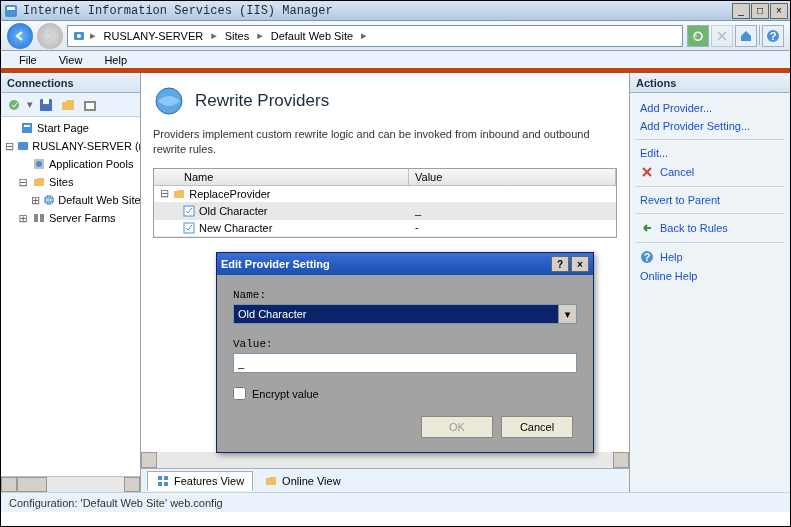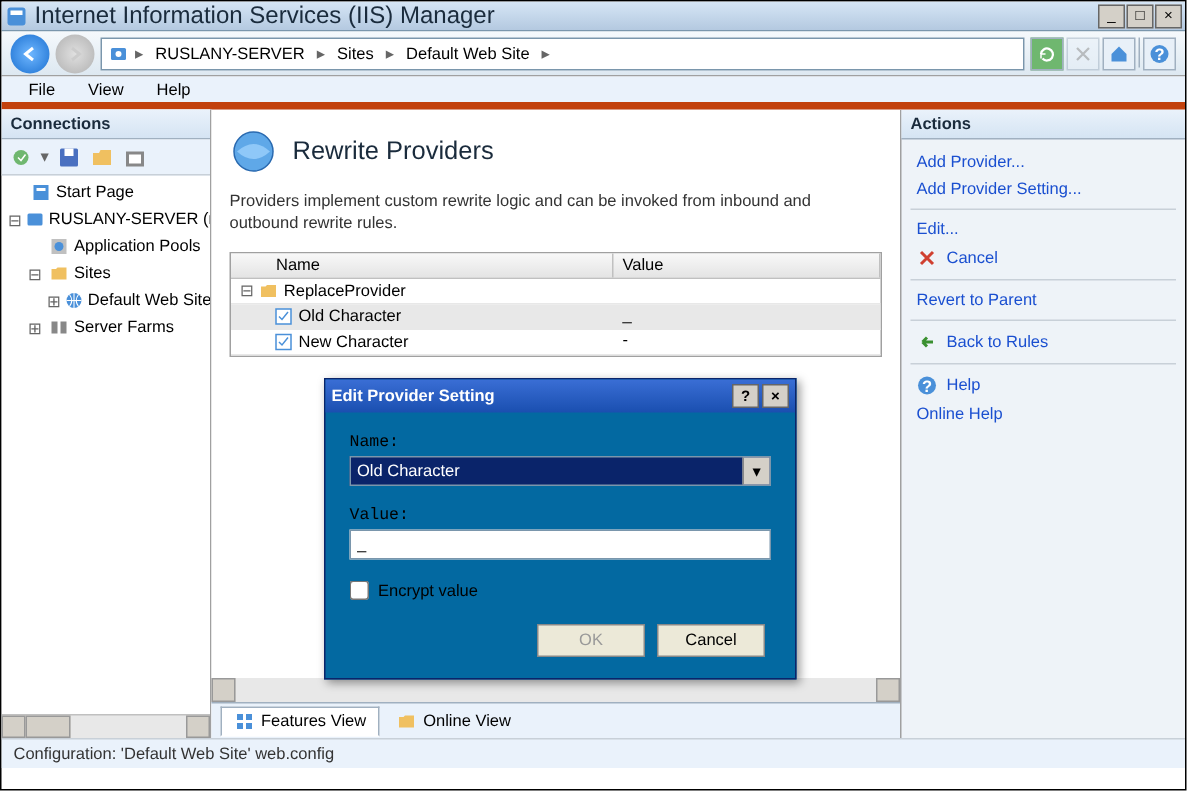--- a/index.html
+++ b/index.html
@@ -1,21 +1,21 @@
 <!DOCTYPE html>
 <html><head>
 <meta charset="utf-8">
 <style>
 * { box-sizing: border-box; margin: 0; padding: 0; font-family: "Segoe UI", Tahoma, sans-serif; font-size: 11px; }
 body { background: #fff; width: 791px; height: 527px; position: relative; overflow: hidden; border: 1px solid #000; }
 
 
 .titlebar { height: 20px; background: linear-gradient(#d6e6f6,#b4c9e0); display: flex; align-items: center; padding: 0 2px; border-bottom: 1px solid #7a96ac; }
 .titlebar .icon { width: 16px; height: 16px; margin-right: 4px; }
-.titlebar .title { flex: 1; color: #1a2b3c; font-size: 16px; }
+.titlebar .title { flex: 1; color: #1a2b3c; font-size: 12px; font-family: Liberation Mono, monospace; }
 .titlebar .winbtns { display: flex; gap: 0; }
 .titlebar .winbtn { width: 18px; height: 16px; border: 1px solid #666; background: #d4d0c8; display: flex; align-items: center; justify-content: center; font-size: 10px; margin-left: 1px; cursor: pointer; }
 
 
 .navbar { height: 30px; background: linear-gradient(#f5f9fc,#dde8f1); border-bottom: 1px solid #a0a0a0; display: flex; align-items: center; padding: 0 6px; gap: 4px; }
 .navbtn { width: 26px; height: 26px; border-radius: 50%; display: flex; align-items: center; justify-content: center; cursor: pointer; }
 .navbtn.back { background: radial-gradient(#6fb7ff,#1a6fd0); color: #fff; }
 .navbtn.fwd { background: radial-gradient(#e0e0e0,#b0b0b0); color: #888; }
 .addressbar { flex: 1; height: 22px; background: #fff; border: 1px solid #7a96ac; display: flex; align-items: center; padding: 0 4px; gap: 4px; }
 .addressbar .crumb { display: flex; align-items: center; gap: 4px; padding: 0 4px; cursor: pointer; }
@@ -60,31 +60,31 @@
 .grid-row .cell { padding: 1px 6px; } .grid-row .cell.name { width: 255px; display:flex; align-items:center; gap:3px; } .grid-row .cell.value { flex: 1; }
 .grid-row.child .cell.name { padding-left: 28px; }
 .grid-row.sel { background: #e8e8e8; }
 .content-scroll { height: 16px; background: #e8e8e8; display: flex; }
 
 .tabbar { height: 24px; background: #eaf2fb; border-top: 1px solid #a0b0c0; display: flex; align-items: center; padding: 0 6px; gap: 2px; }
 .tab { padding: 2px 8px; display: flex; align-items: center; gap: 4px; cursor: pointer; border: 1px solid transparent; }
 .tab.active { background: #fff; border: 1px solid #a0b0c0; border-bottom-color: #fff; }
 
 
-.actions { width: 190px; border-left: 1px solid #a0a0a0; background: #eef3f8; display: flex; flex-direction: column; }
+.actions { width: 161px; border-left: 1px solid #a0a0a0; background: #eef3f8; display: flex; flex-direction: column; }
 .actions-body { flex: 1; padding: 6px 0; }
 .action-link { display: flex; align-items: center; gap: 6px; padding: 3px 10px; color: #1a4fd0; cursor: pointer; }
 .action-sep { border-top: 1px solid #c8d0d8; margin: 4px 6px; }
 .action-icon { width: 14px; height: 14px; display: inline-flex; align-items: center; justify-content: center; }
 
 
 .statusbar { height: 20px; background: #eaf2fb; border-top: 1px solid #c8d0d8; display: flex; align-items: center; padding: 0 8px; color: #333; }
 
 
-.dialog { position: absolute; left: 215px; top: 251px; width: 315px; background: #0369a1; border: 1px solid #0a246a; box-shadow: 2px 2px 6px rgba(0,0,0,0.4); z-index: 10; }
+.dialog { position: absolute; left: 215px; top: 251px; width: 378px; background: #a3a3a3; border: 1px solid #0a246a; box-shadow: 2px 2px 6px rgba(0,0,0,0.4); z-index: 10; }
 .dialog-title { height: 22px; background: linear-gradient(#3a6ed5,#1a4fb0); color: #fff; display: flex; align-items: center; padding: 0 4px; font-weight: bold; }
 .dialog-title .t { flex: 1; }
 .dialog-title .dbtn { width: 18px; height: 16px; background: #d4d0c8; border: 1px solid #666; color: #000; display: flex; align-items: center; justify-content: center; margin-left: 2px; cursor: pointer; font-size: 10px; }
 .dialog-body { padding: 14px 16px 10px; }
 .dialog-body label { display: block; margin-bottom: 3px; font-family: Liberation Mono, monospace; }
 .dialog-body .combo { width: 100%; height: 20px; background: #0a246a; color: #fff; border: 1px solid #7a96ac; display: flex; align-items: center; padding: 0 4px; margin-bottom: 14px; position: relative; }
 .dialog-body .combo .arrow { position: absolute; right: 0; top: 0; width: 18px; height: 100%; background: #d4d0c8; border-left: 1px solid #888; color: #000; display: flex; align-items: center; justify-content: center; cursor: pointer; }
 .dialog-body input[type=text] { width: 100%; height: 20px; border: 1px solid #7a96ac; padding: 0 4px; background: #fff; margin-bottom: 14px; }
 .dialog-body .chk { display: flex; align-items: center; gap: 6px; margin-bottom: 16px; }
 .dialog-body .chk input { width: 13px; height: 13px; }

